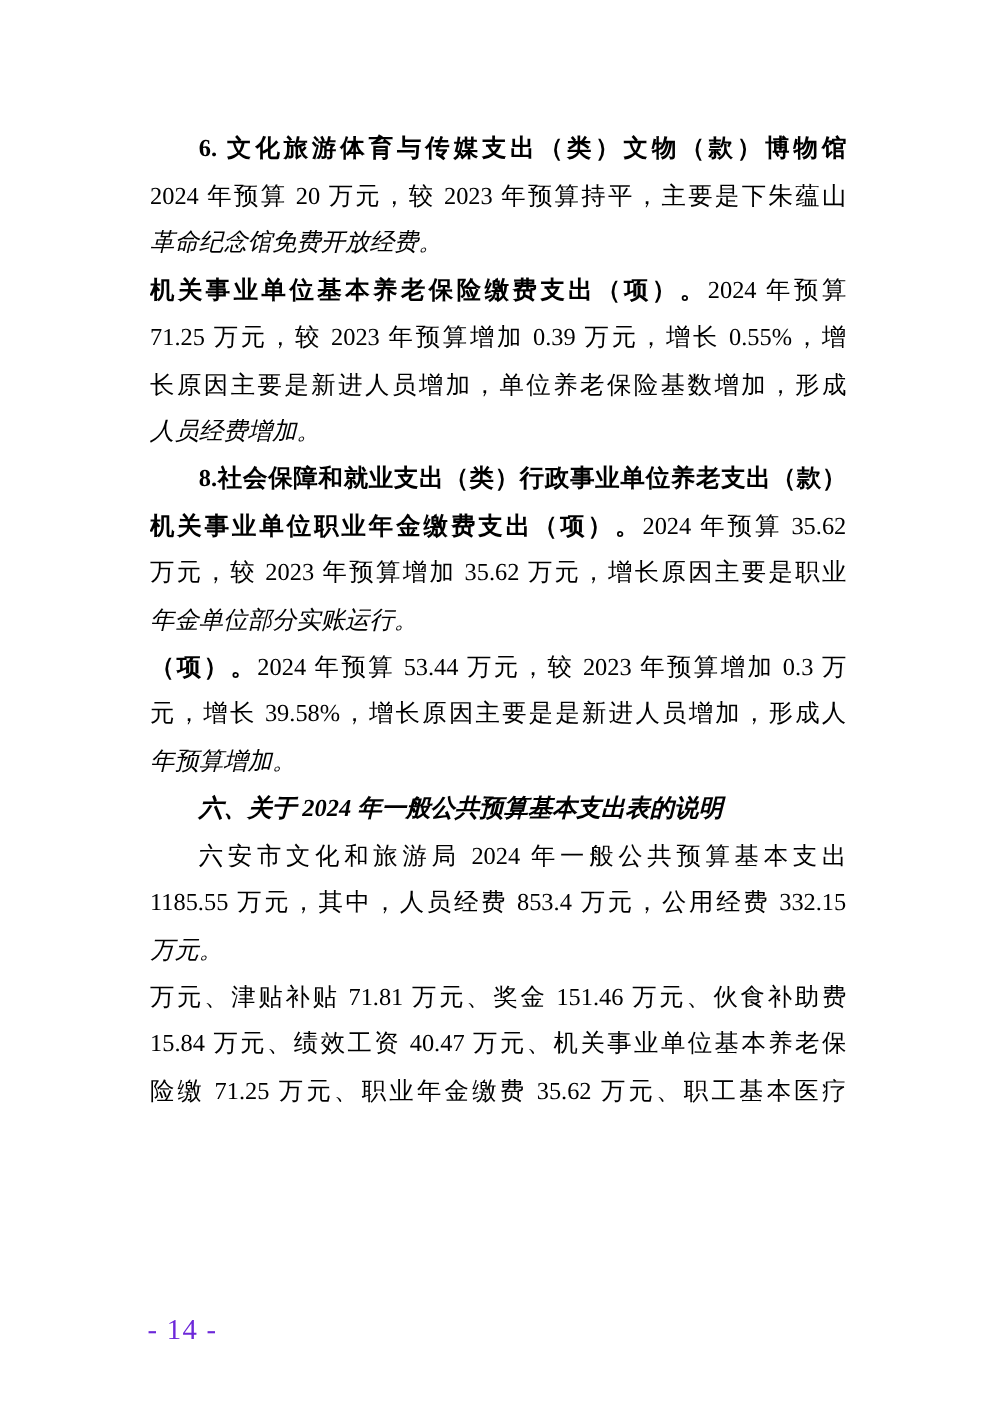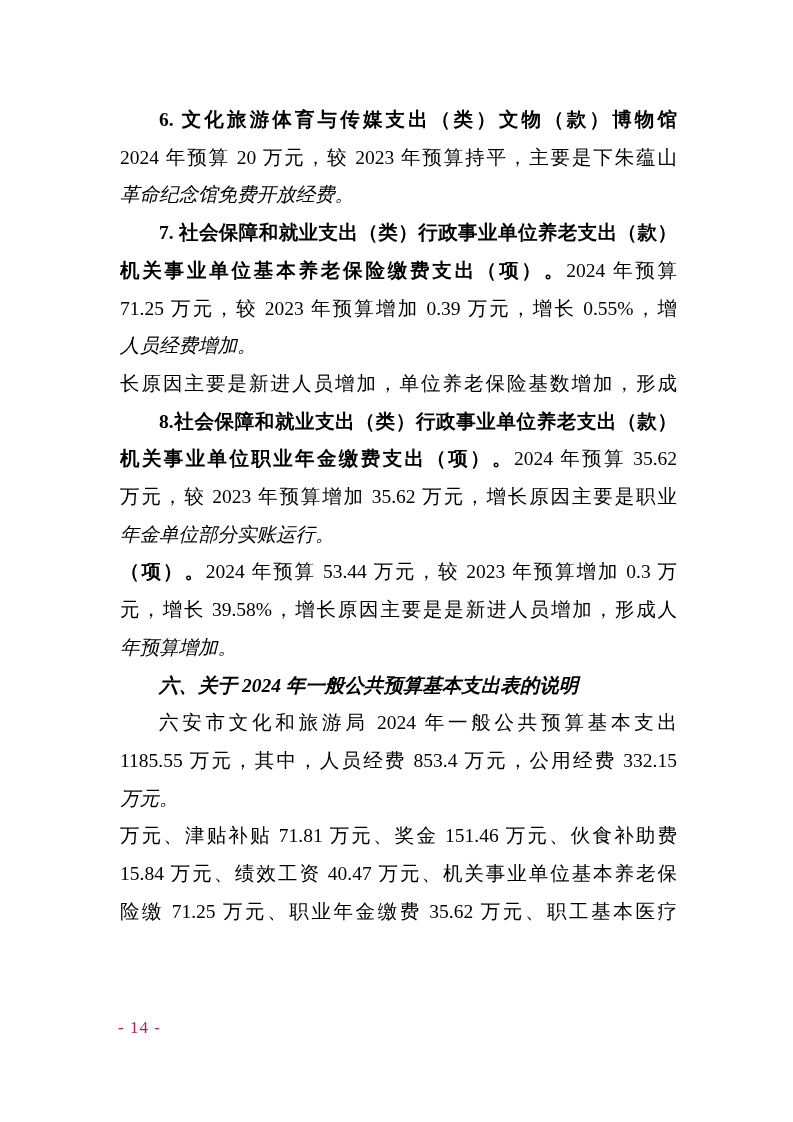--- a/index.html
+++ b/index.html
@@ -42,42 +42,41 @@
   .indent {
     text-indent: 2em;
   }
   .b {
     font-weight: bold;
     text-align: right;
   }
   .footer-pagenum {
     position: absolute;
     left: 118px;
-    top: 1017px;
-    font-size: 17px;
+    top: 1053px;
+    font-size: 23px;
     line-height: 22px;
     letter-spacing: 1px;
-    color: #be185d;
+    color: #6d28d9;
   }
 </style>
 </head>
 <body>
 
 <div class="page">
   <div class="content">
 
     <div class="line stretch indent"><span class="b">6. 文化旅游体育与传媒支出（类）文物（款）博物馆（项）。</span><span></span></div>
     <div class="line stretch"><span class="b"></span><span>2024 年预算 20 万元，较 2023 年预算持平，主要是下朱蕴山</span></div>
     <div class="line plain"><span class="b"></span><span>革命纪念馆免费开放经费。</span></div>
 
-    <div class="line stretch indent"><span class="b">7. 社会保障和就业支出（类）行政事业单位养老支出（款）</span><span></span></div>
     <div class="line stretch"><span class="b">机关事业单位基本养老保险缴费支出（项）。</span><span>2024 年预算</span></div>
     <div class="line stretch"><span class="b"></span><span>71.25 万元，较 2023 年预算增加 0.39 万元，增长 0.55%，增</span></div>
+    <div class="line stretch"><span class="b"></span><span>长原因主要是新进人员增加，单位养老保险基数增加，形成</span></div>
     <div class="line plain"><span class="b"></span><span>人员经费增加。</span></div>
-    <div class="line stretch"><span class="b"></span><span>长原因主要是新进人员增加，单位养老保险基数增加，形成</span></div>
 
     <div class="line stretch indent"><span class="b">8.社会保障和就业支出（类）行政事业单位养老支出（款）</span><span></span></div>
     <div class="line stretch"><span class="b">机关事业单位职业年金缴费支出（项）。</span><span>2024 年预算 35.62</span></div>
     <div class="line stretch"><span class="b"></span><span>万元，较 2023 年预算增加 35.62 万元，增长原因主要是职业</span></div>
     <div class="line plain"><span class="b"></span><span>年金单位部分实账运行。</span></div>
 
     <div class="line stretch"><span class="b">（项）。</span><span>2024 年预算 53.44 万元，较 2023 年预算增加 0.3 万</span></div>
     <div class="line stretch"><span class="b"></span><span>元，增长 39.58%，增长原因主要是是新进人员增加，形成人</span></div>
     <div class="line plain"><span class="b"></span><span>年预算增加。</span></div>
 

